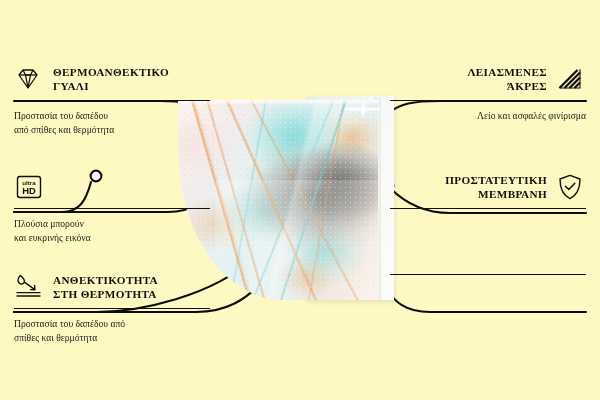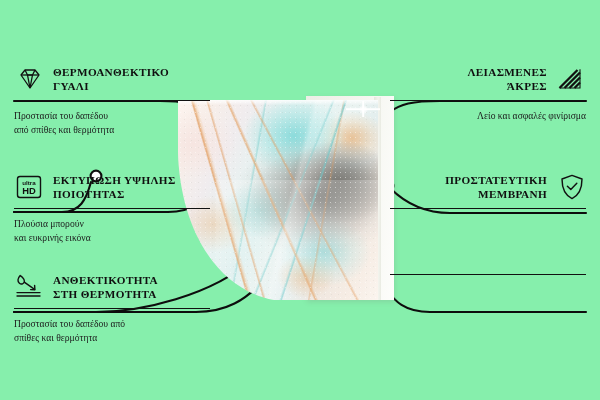--- a/index.html
+++ b/index.html
@@ -12,21 +12,21 @@
     background: #fbfbfc;
     font-family: "Liberation Serif", serif;
     overflow: hidden;
     position: relative;
   }
   #stage {
     position: absolute;
     left: 0; top: 0;
     width: 600px;
     height: 400px;
-    background: #86efac;
+    background: #fef9c3;
   }
 
   
   .product-wrap {
     position: absolute;
     left: 178px;
     top: 96px;
     width: 234px;
     height: 212px;
   }
@@ -199,21 +199,21 @@
     color: #1b1b1b;
     white-space: pre-line;
   }
 
   .icon-box {
     width: 30px;
     height: 30px;
     flex: 0 0 30px;
     display: flex;
     align-items: center;
-    justify-content: flex-end;
+    justify-content: flex-start;
   }
   .icon-box svg { display: block; }
 </style>
 </head>
 <body>
 
 <div id="stage">
 
   <svg class="connectors" viewBox="0 0 600 400" width="600" height="400">
     <g fill="none" stroke="#0d0d0d" stroke-width="2.1" stroke-linecap="round">
@@ -277,22 +277,20 @@
 
   <div class="feature left" style="top:170px;">
     <div class="feat-head">
       <span class="icon-box">
         <svg width="30" height="26" viewBox="0 0 30 26">
           <rect x="3.5" y="2.5" width="23" height="21" rx="2.5" fill="none" stroke="#111" stroke-width="1.4"></rect>
           <text x="15" y="11.4" font-family="Liberation Sans, sans-serif" font-size="6.2" font-weight="700" fill="#111" text-anchor="middle">ultra</text>
           <text x="15" y="20.4" font-family="Liberation Sans, sans-serif" font-size="9.4" font-weight="700" fill="#111" text-anchor="middle">HD</text>
         </svg>
       </span>
-      <span class="feat-title">ΕΚΤΥΠΩΣΗ ΥΨΗΛΗΣ
-ΠΟΙΟΤΗΤΑΣ</span>
     </div>
     <div class="feat-rule"></div>
     <div class="feat-desc">Πλούσια μπορούν
 και ευκρινής εικόνα</div>
   </div>
 
   <div class="feature right" style="top:62px;">
     <div class="feat-head">
       <span class="feat-title">ΛΕΙΑΣΜΕΝΕΣ
 ΆΚΡΕΣ</span>

